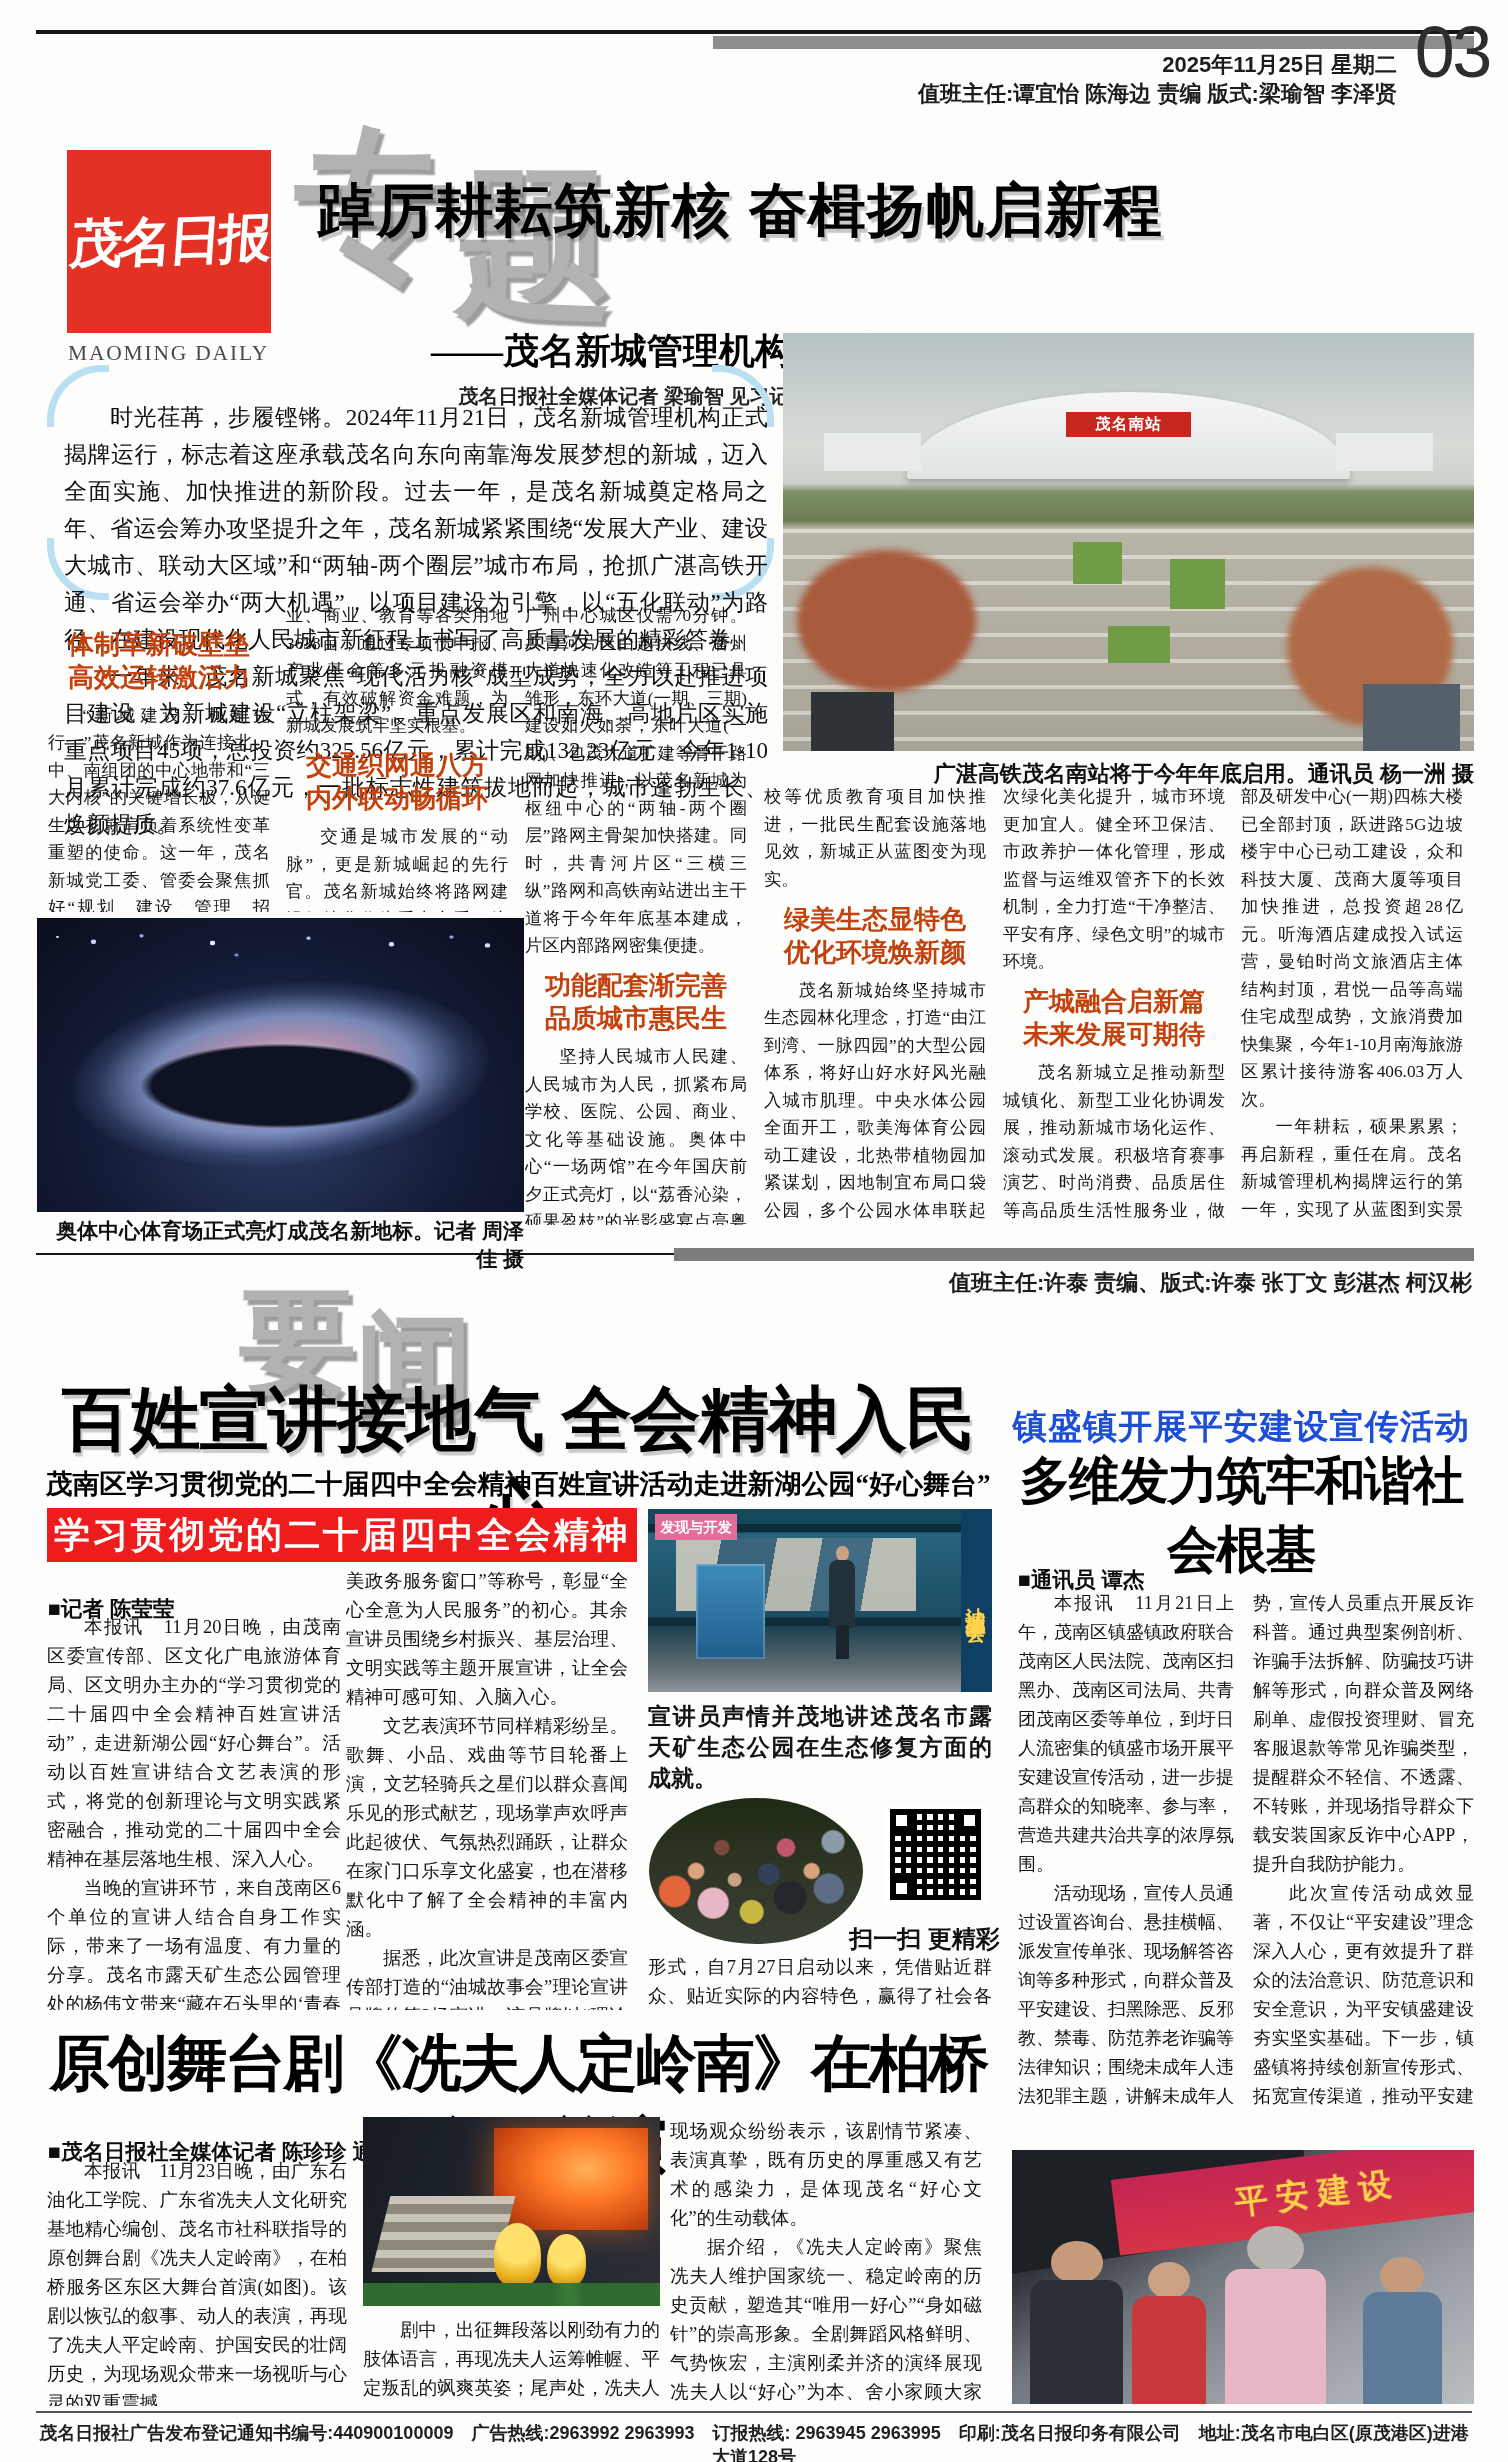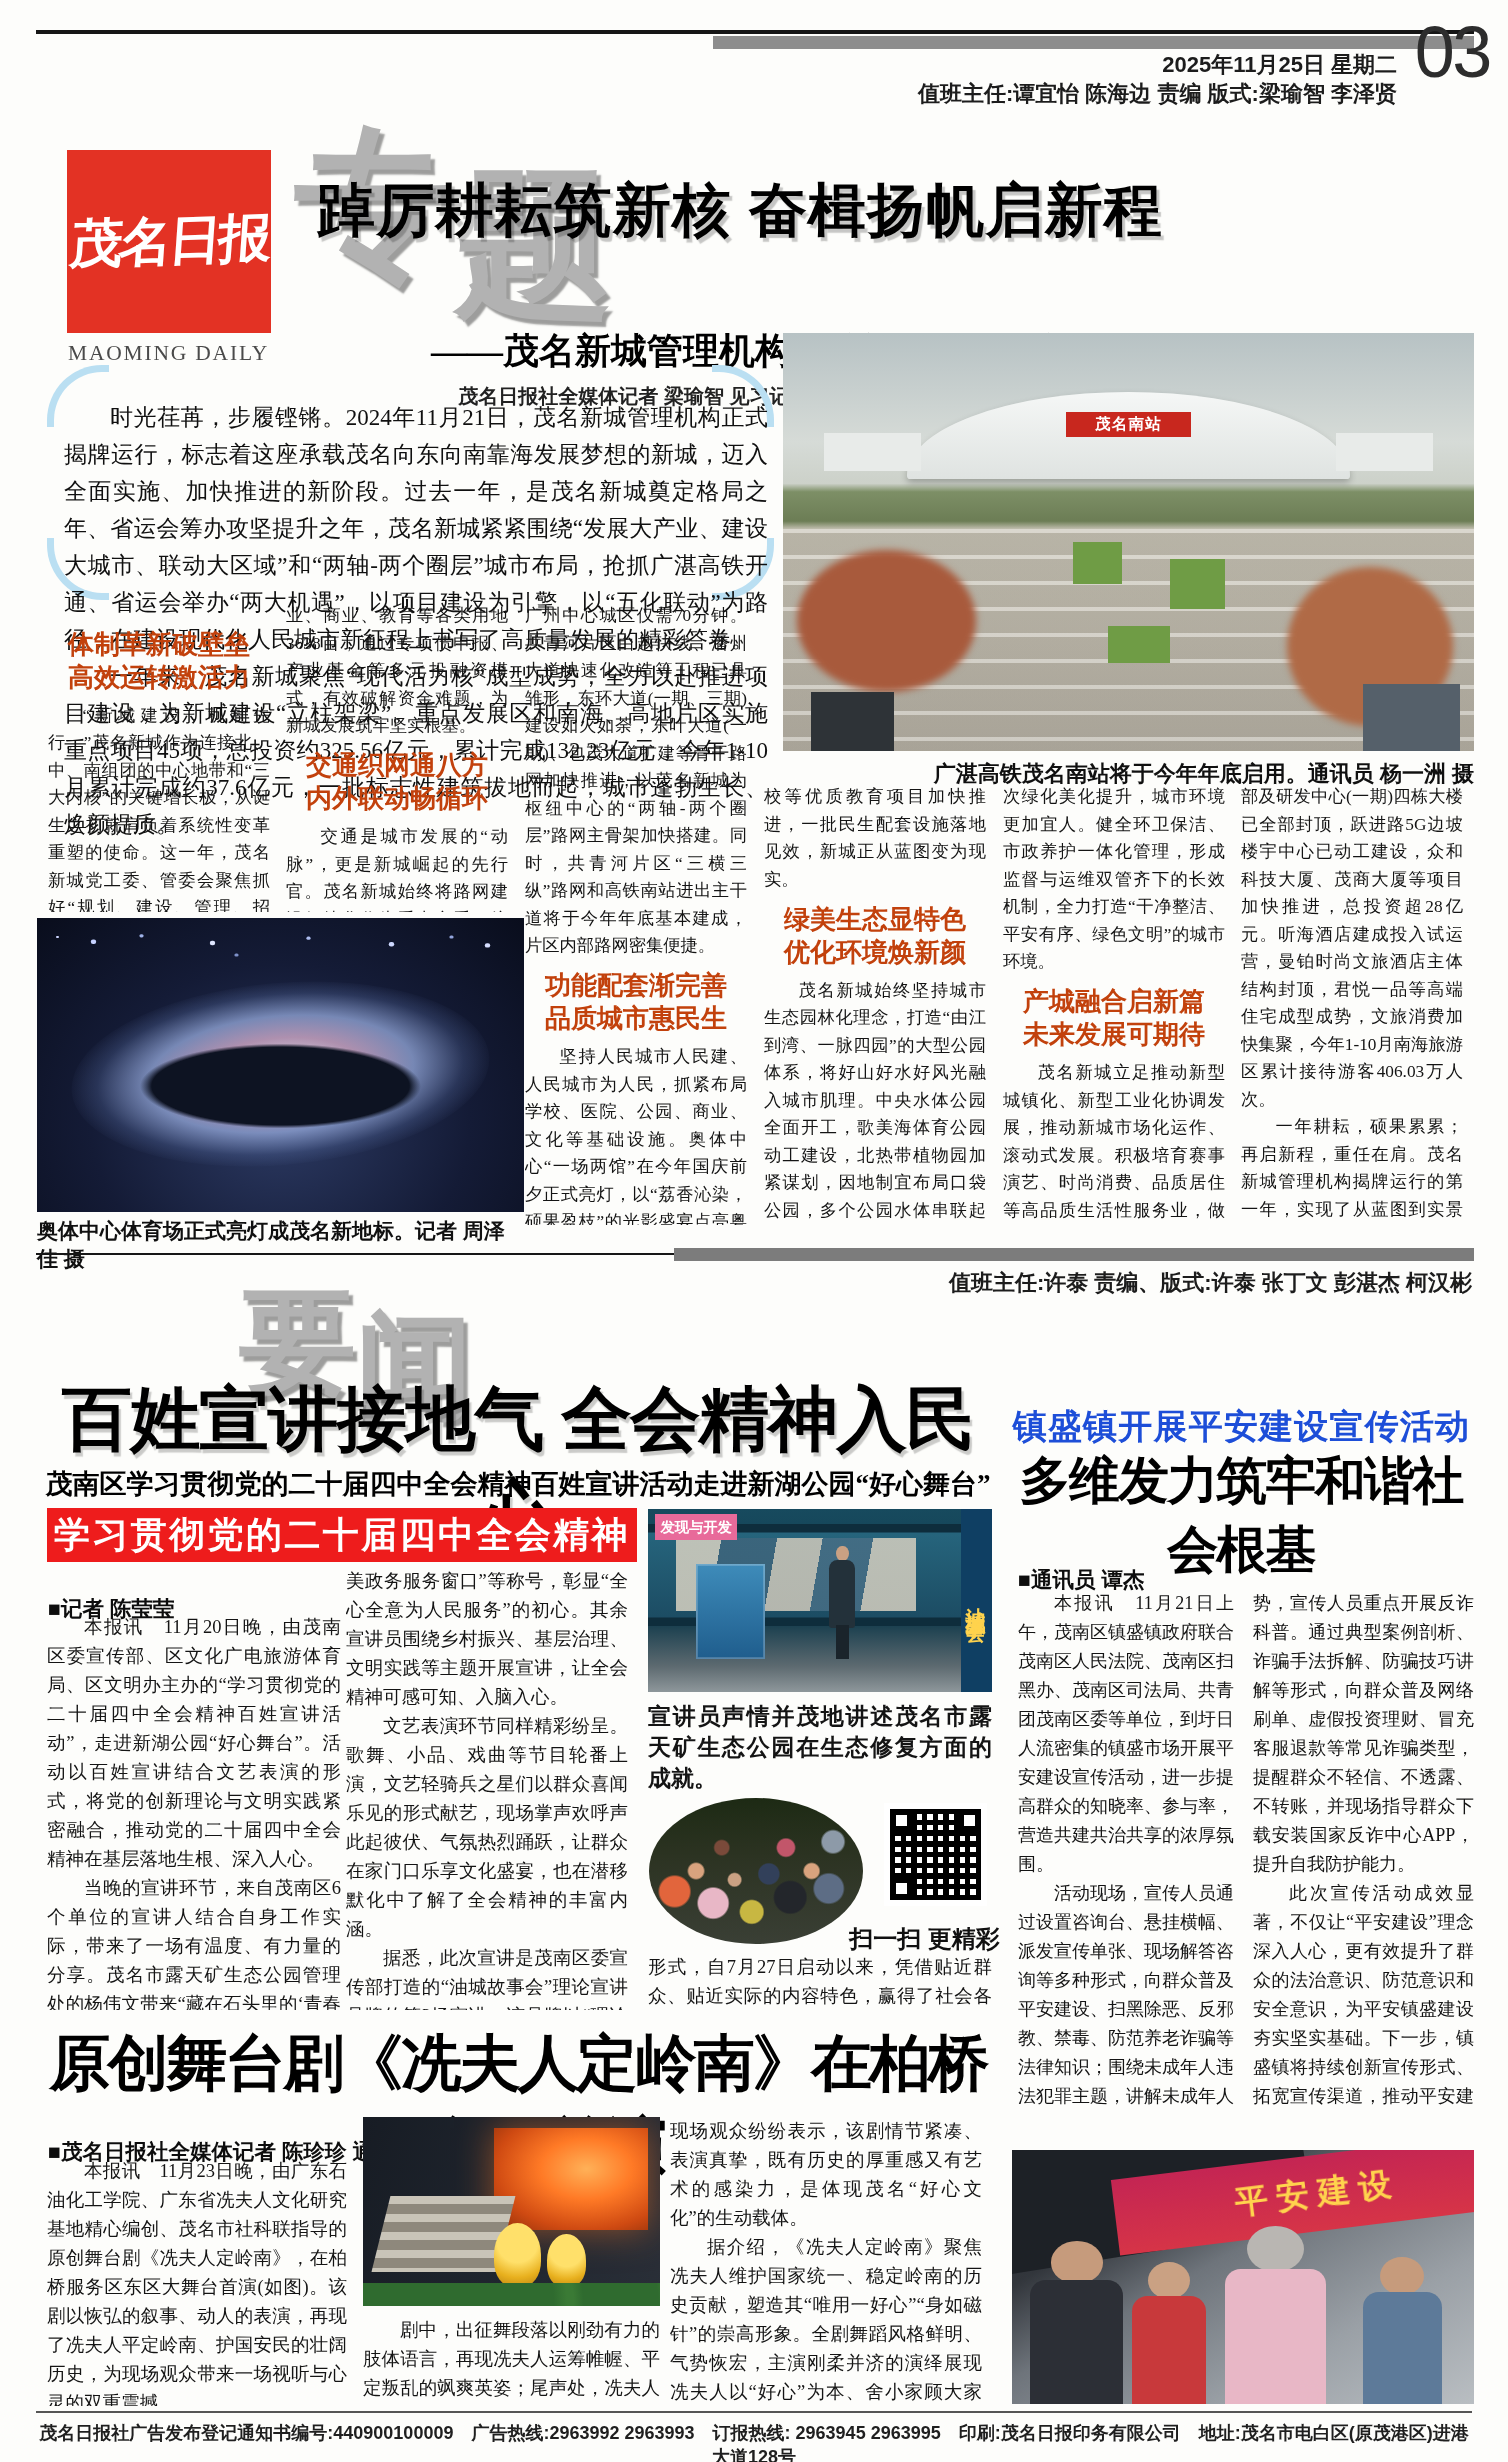--- a/index.html
+++ b/index.html
@@ -211,21 +211,21 @@
   <div class="col" style="left:1241px;top:783px;width:222px;height:442px;">
     <p class="cont">部及研发中心(一期)四栋大楼已全部封顶，跃进路5G边坡楼宇中心已动工建设，众和科技大厦、茂商大厦等项目加快推进，总投资超28亿元。听海酒店建成投入试运营，曼铂时尚文旅酒店主体结构封顶，君悦一品等高端住宅成型成势，文旅消费加快集聚，今年1-10月南海旅游区累计接待游客406.03万人次。</p>
     <p>一年耕耘，硕果累累；再启新程，重任在肩。茂名新城管理机构揭牌运行的第一年，实现了从蓝图到实景的坚实起步。站在新的起点上，茂名新城将锚定高质量发展首要任务，以更大力度推进项目建设、产业培育和城市治理，一座产城融合、职住平衡、通达便捷、蓝绿交织的现代化生态新城正加速崛起。</p>
   </div>
 
   <div class="photo photo-stadium" style="left:37px;top:918px;width:487px;height:294px;">
     <div class="citylights"></div>
     <div class="bowl"></div>
     <div class="bowl2"></div>
   </div>
-  <div class="caption" style="left:37px;top:1217px;width:487px;text-align:left;font-size:21px;">奥体中心体育场正式亮灯成茂名新地标。记者 周泽佳 摄</div>
+  <div class="caption" style="left:37px;top:1217px;width:487px;text-align:right;font-size:21px;">奥体中心体育场正式亮灯成茂名新地标。记者 周泽佳 摄</div>
 
   <div class="rule" style="left:36px;top:1253px;width:1438px;height:2.4px;"></div>
   <div class="graybar" style="left:674px;top:1248px;width:800px;height:13px;background:#7c7c7c;"></div>
   <div class="hdr-meta" style="top:1268px;right:36px;">值班主任:许泰 责编、版式:许泰 张丁文 彭湛杰 柯汉彬</div>
   <div class="calli" style="left:239px;top:1284px;font-size:117px;">
     <span>要</span>
     <span style="margin-top:24px;">闻</span>
   </div>
 
   <div class="h2" style="left:45px;top:1373px;width:946px;text-align:center;font-size:70px;letter-spacing:-1.2px;text-shadow:2.4px 3.6px 1.2px rgba(0,0,0,.2);">百姓宣讲接地气 全会精神入民心</div>

